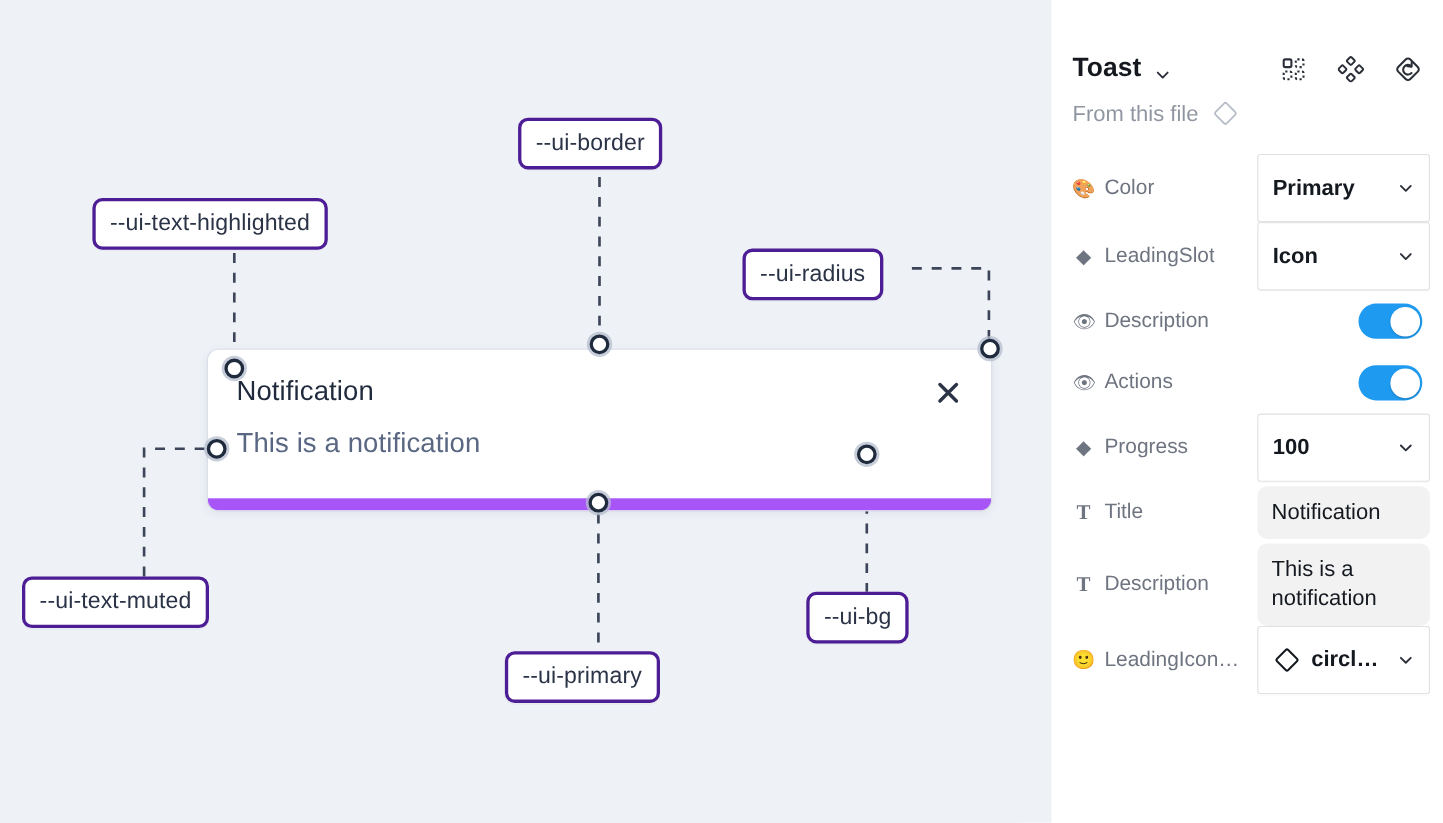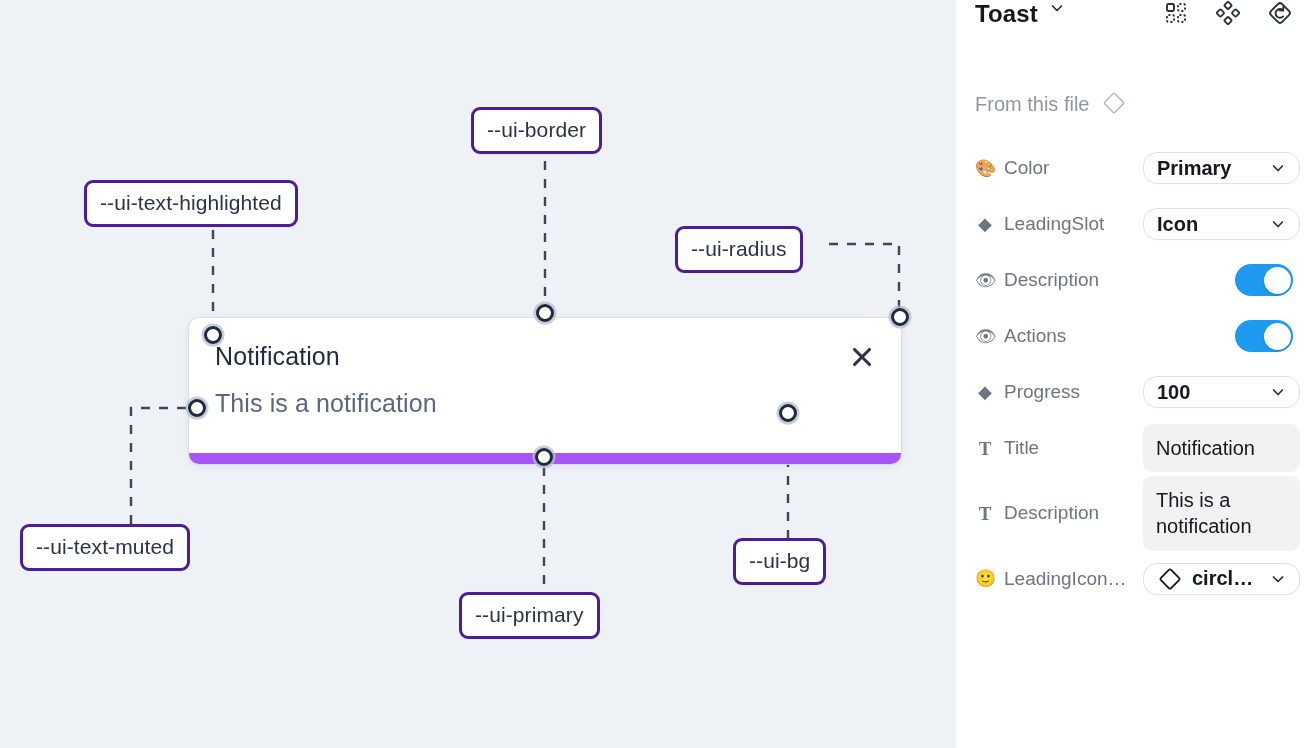--- a/index.html
+++ b/index.html
@@ -99,21 +99,21 @@
   
   .panel {
     position: relative;
     width: 356px; height: 748px;
     background: #ffffff;
     flex: 0 0 356px;
     padding: 0 19px;
   }
   .panel-head {
     display: flex;
-    align-items: flex-start;
+    align-items: flex-end;
     height: 76px;
   }
   .panel-title {
     font-size: 24px;
     font-weight: bold;
     color: #15181f;
     letter-spacing: .1px;
   }
   .chev-sm {
     margin-left: 11px;
@@ -191,23 +191,23 @@
   .prop-icon.gray-diamond {
     color: #6e7480;
     font-size: 18px;
   }
   .prop-label-text { overflow: hidden; text-overflow: ellipsis; }
 
   .prop-control { flex: 1; display: flex; justify-content: flex-end; }
 
   .select-box {
     width: 157px;
-    height: 32px;
+    height: 62px;
     border: 1px solid #e0e1e4;
-    border-radius: 14px;
+    border-radius: 3px;
     background: #ffffff;
     display: flex;
     align-items: center;
     padding: 0 13px;
     font-size: 20px;
     font-weight: bold;
     color: #14181f;
     cursor: pointer;
     box-shadow: 0 1px 1px rgba(20,24,31,0.02);
   }

